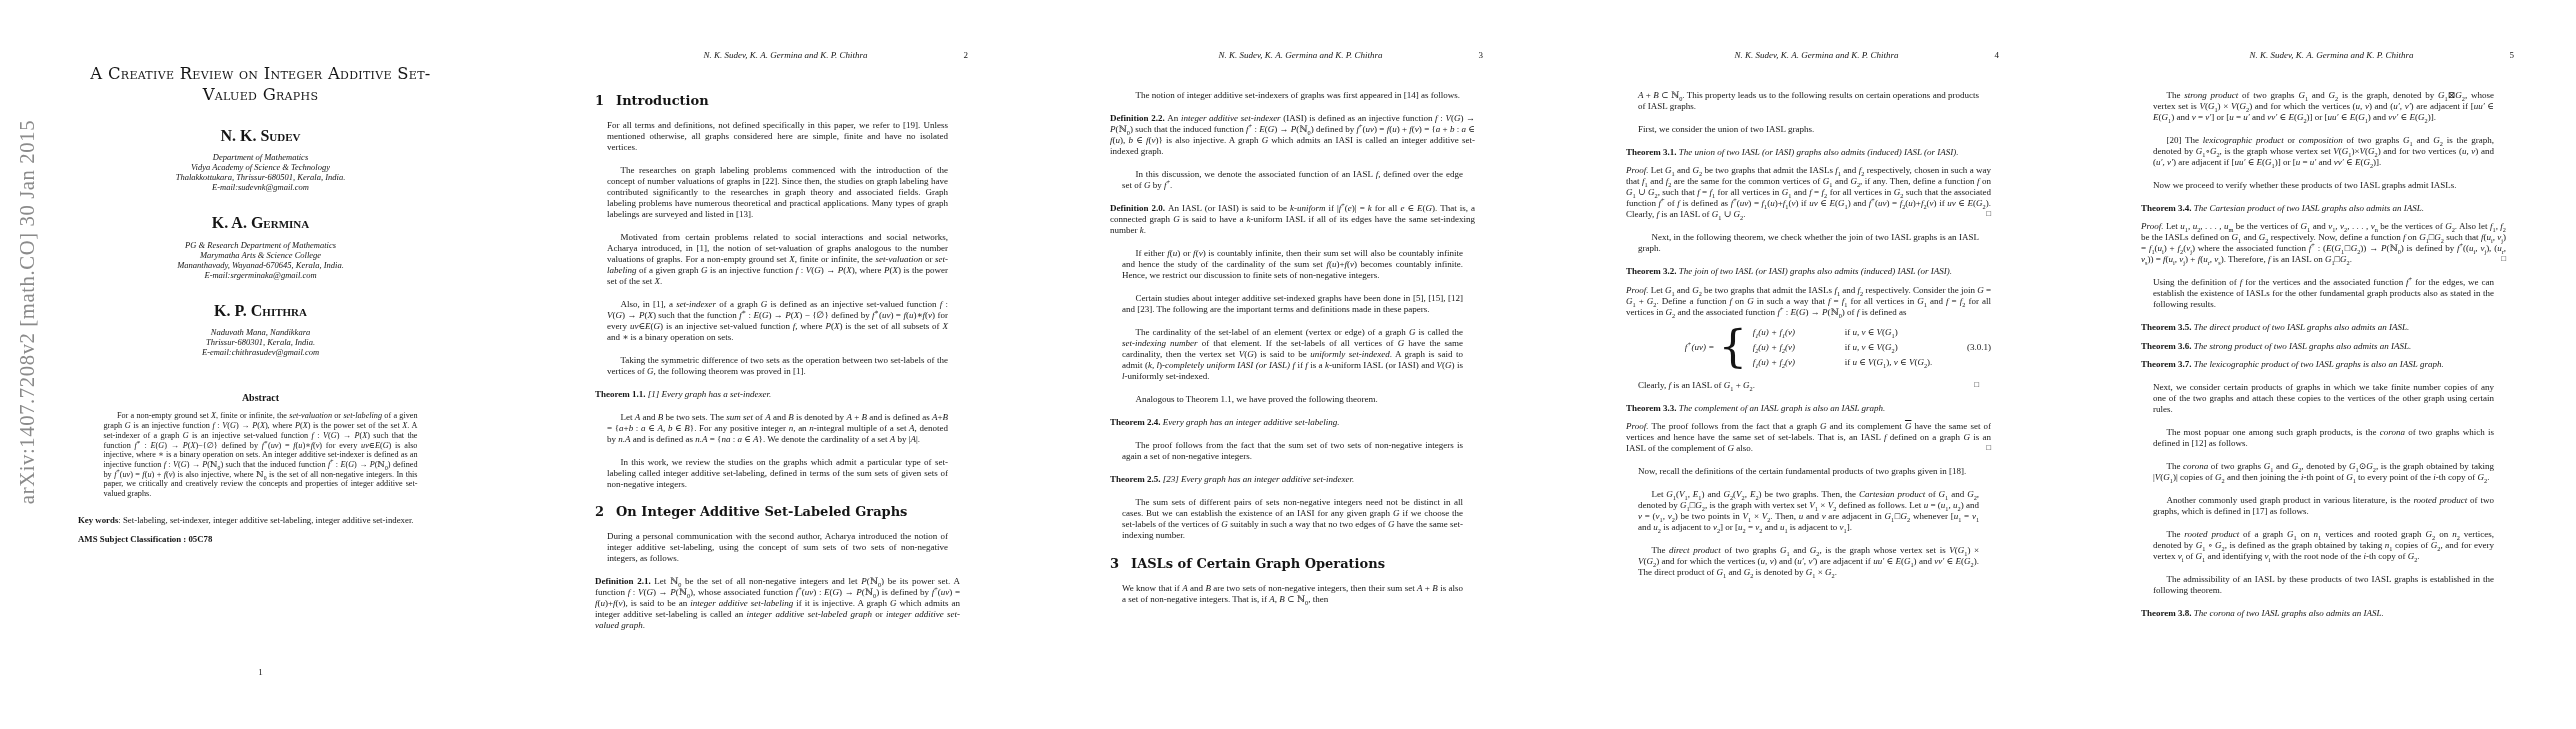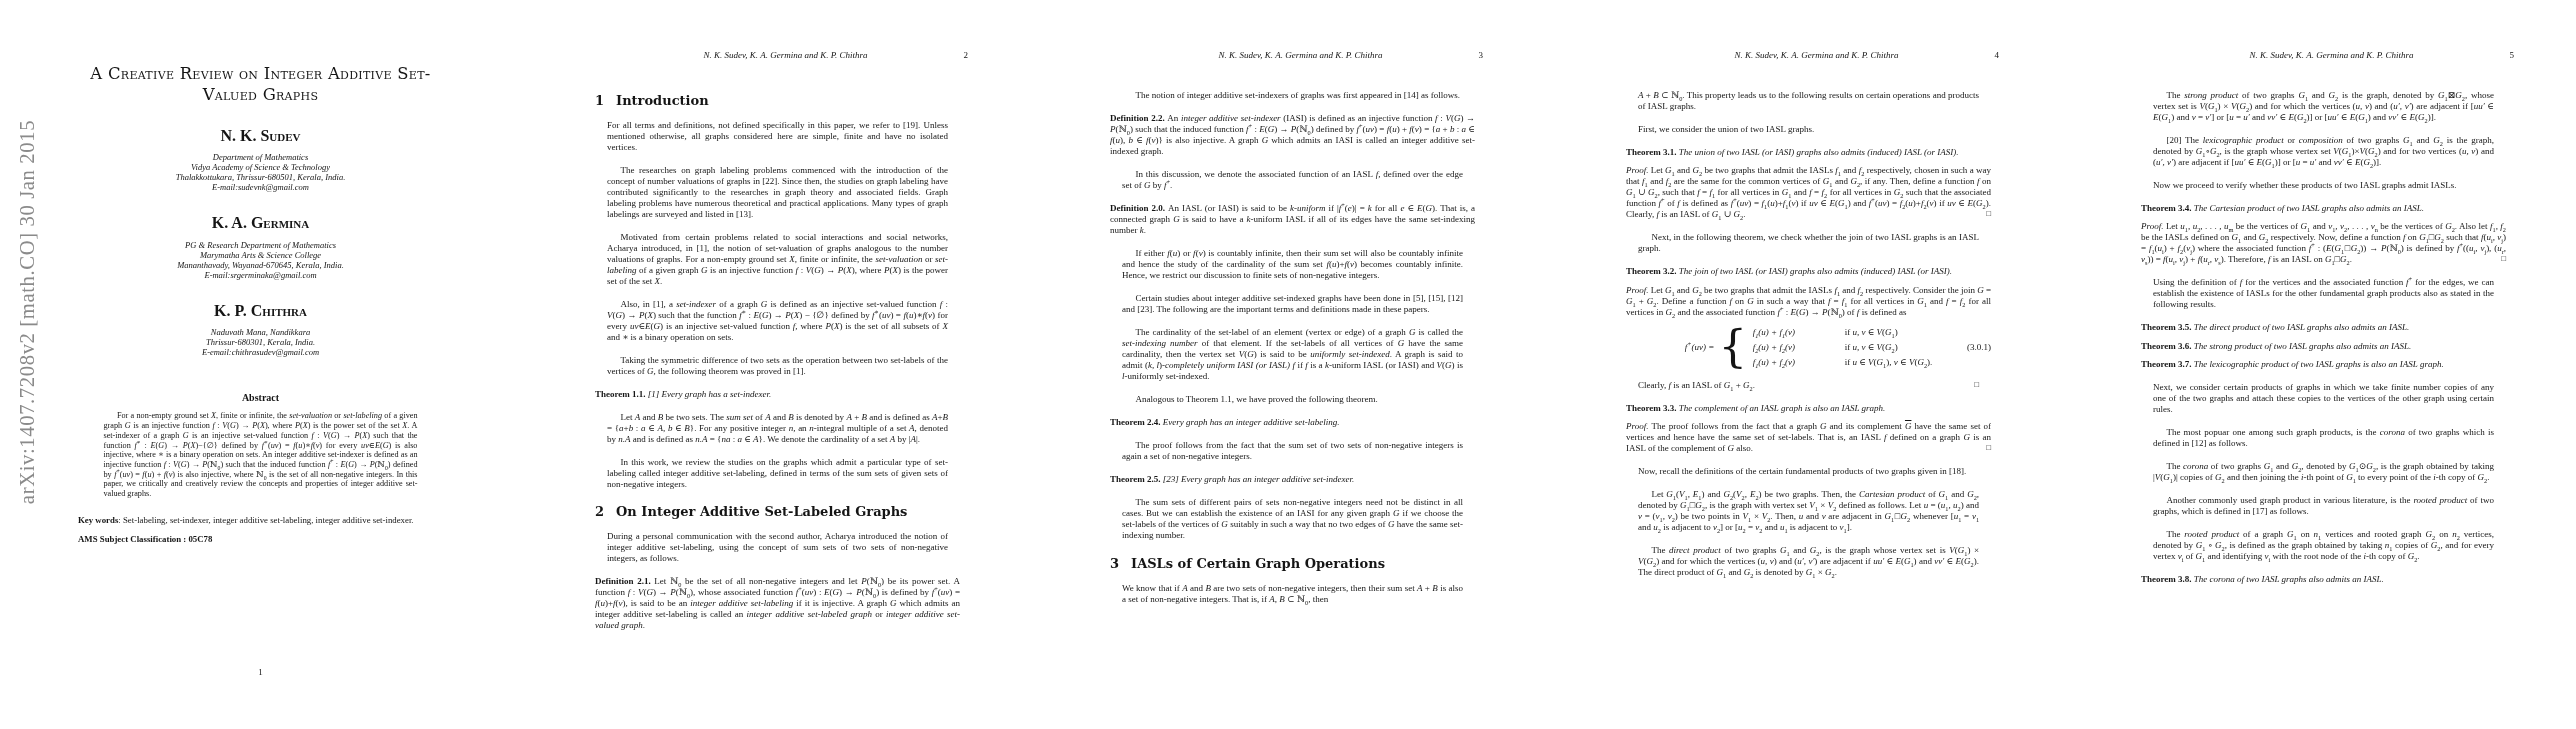--- a/index.html
+++ b/index.html
@@ -179,18 +179,19 @@
         <p class="proof hasqed"><span class="blk-label">Proof. </span><span class="blk-body">Let <i>u</i><sub>1</sub>, <i>u</i><sub>2</sub>, . . . , <i>u</i><sub>m</sub> be the vertices of <i>G</i><sub>1</sub> and <i>v</i><sub>1</sub>, <i>v</i><sub>2</sub>, . . . , <i>v</i><sub>n</sub> be the vertices of <i>G</i><sub>2</sub>. Also let <i>f</i><sub>1</sub>, <i>f</i><sub>2</sub> be the IASLs defined on <i>G</i><sub>1</sub> and <i>G</i><sub>2</sub> respectively. Now, define a function <i>f</i> on <i>G</i><sub>1</sub>□<i>G</i><sub>2</sub> such that <i>f</i>(<i>u</i><sub>i</sub>, <i>v</i><sub>j</sub>) = <i>f</i><sub>1</sub>(<i>u</i><sub>i</sub>) + <i>f</i><sub>2</sub>(<i>v</i><sub>j</sub>) where the associated function <i>f</i><sup>+</sup> : (<i>E</i>(<i>G</i><sub>1</sub>□<i>G</i><sub>2</sub>)) → <i>P</i>(ℕ<sub>0</sub>) is defined by <i>f</i><sup>+</sup>((<i>u</i><sub>i</sub>, <i>v</i><sub>j</sub>), (<i>u</i><sub>r</sub>, <i>v</i><sub>s</sub>)) = <i>f</i>(<i>u</i><sub>i</sub>, <i>v</i><sub>j</sub>) + <i>f</i>(<i>u</i><sub>r</sub>, <i>v</i><sub>s</sub>). Therefore, <i>f</i> is an IASL on <i>G</i><sub>1</sub>□<i>G</i><sub>2</sub>.</span><span class="qed">□</span></p>
         <p class="par">Using the definition of <i>f</i> for the vertices and the associated function <i>f</i><sup>+</sup> for the edges, we can establish the existence of IASLs for the other fundamental graph products also as stated in the following results.</p>
         <p class="thm"><span class="blk-label">Theorem 3.5. </span><span class="blk-body">The direct product of two IASL graphs also admits an IASL.</span></p>
         <p class="thm"><span class="blk-label">Theorem 3.6. </span><span class="blk-body">The strong product of two IASL graphs also admits an IASL.</span></p>
         <p class="thm"><span class="blk-label">Theorem 3.7. </span><span class="blk-body">The lexicographic product of two IASL graphs is also an IASL graph.</span></p>
         <p class="par">Next, we consider certain products of graphs in which we take finite number copies of any one of the two graphs and attach these copies to the vertices of the other graph using certain rules.</p>
         <p class="par indent">The most popuar one among such graph products, is the <i>corona</i> of two graphs which is defined in [12] as follows.</p>
         <p class="par indent">The <i>corona</i> of two graphs <i>G</i><sub>1</sub> and <i>G</i><sub>2</sub>, denoted by <i>G</i><sub>1</sub>⊙<i>G</i><sub>2</sub>, is the graph obtained by taking |<i>V</i>(<i>G</i><sub>1</sub>)| copies of <i>G</i><sub>2</sub> and then joining the <i>i</i>-th point of <i>G</i><sub>1</sub> to every point of the <i>i</i>-th copy of <i>G</i><sub>2</sub>.</p>
         <p class="par indent">Another commonly used graph product in various literature, is the <i>rooted product</i> of two graphs, which is defined in [17] as follows.</p>
         <p class="par indent">The <i>rooted product</i> of a graph <i>G</i><sub>1</sub> on <i>n</i><sub>1</sub> vertices and rooted graph <i>G</i><sub>2</sub> on <i>n</i><sub>2</sub> vertices, denoted by <i>G</i><sub>1</sub> ∘ <i>G</i><sub>2</sub>, is defined as the graph obtained by taking <i>n</i><sub>1</sub> copies of <i>G</i><sub>2</sub>, and for every vertex <i>v</i><sub>i</sub> of <i>G</i><sub>1</sub> and identifying <i>v</i><sub>i</sub> with the root node of the <i>i</i>-th copy of <i>G</i><sub>2</sub>.</p>
+        <p class="par indent">The admissibility of an IASL by these products of two IASL graphs is established in the following theorem.</p>
         <p class="thm"><span class="blk-label">Theorem 3.8. </span><span class="blk-body">The corona of two IASL graphs also admits an IASL.</span></p>
       </div>
     </div>
 
 </div>
 
 
 </body></html>

